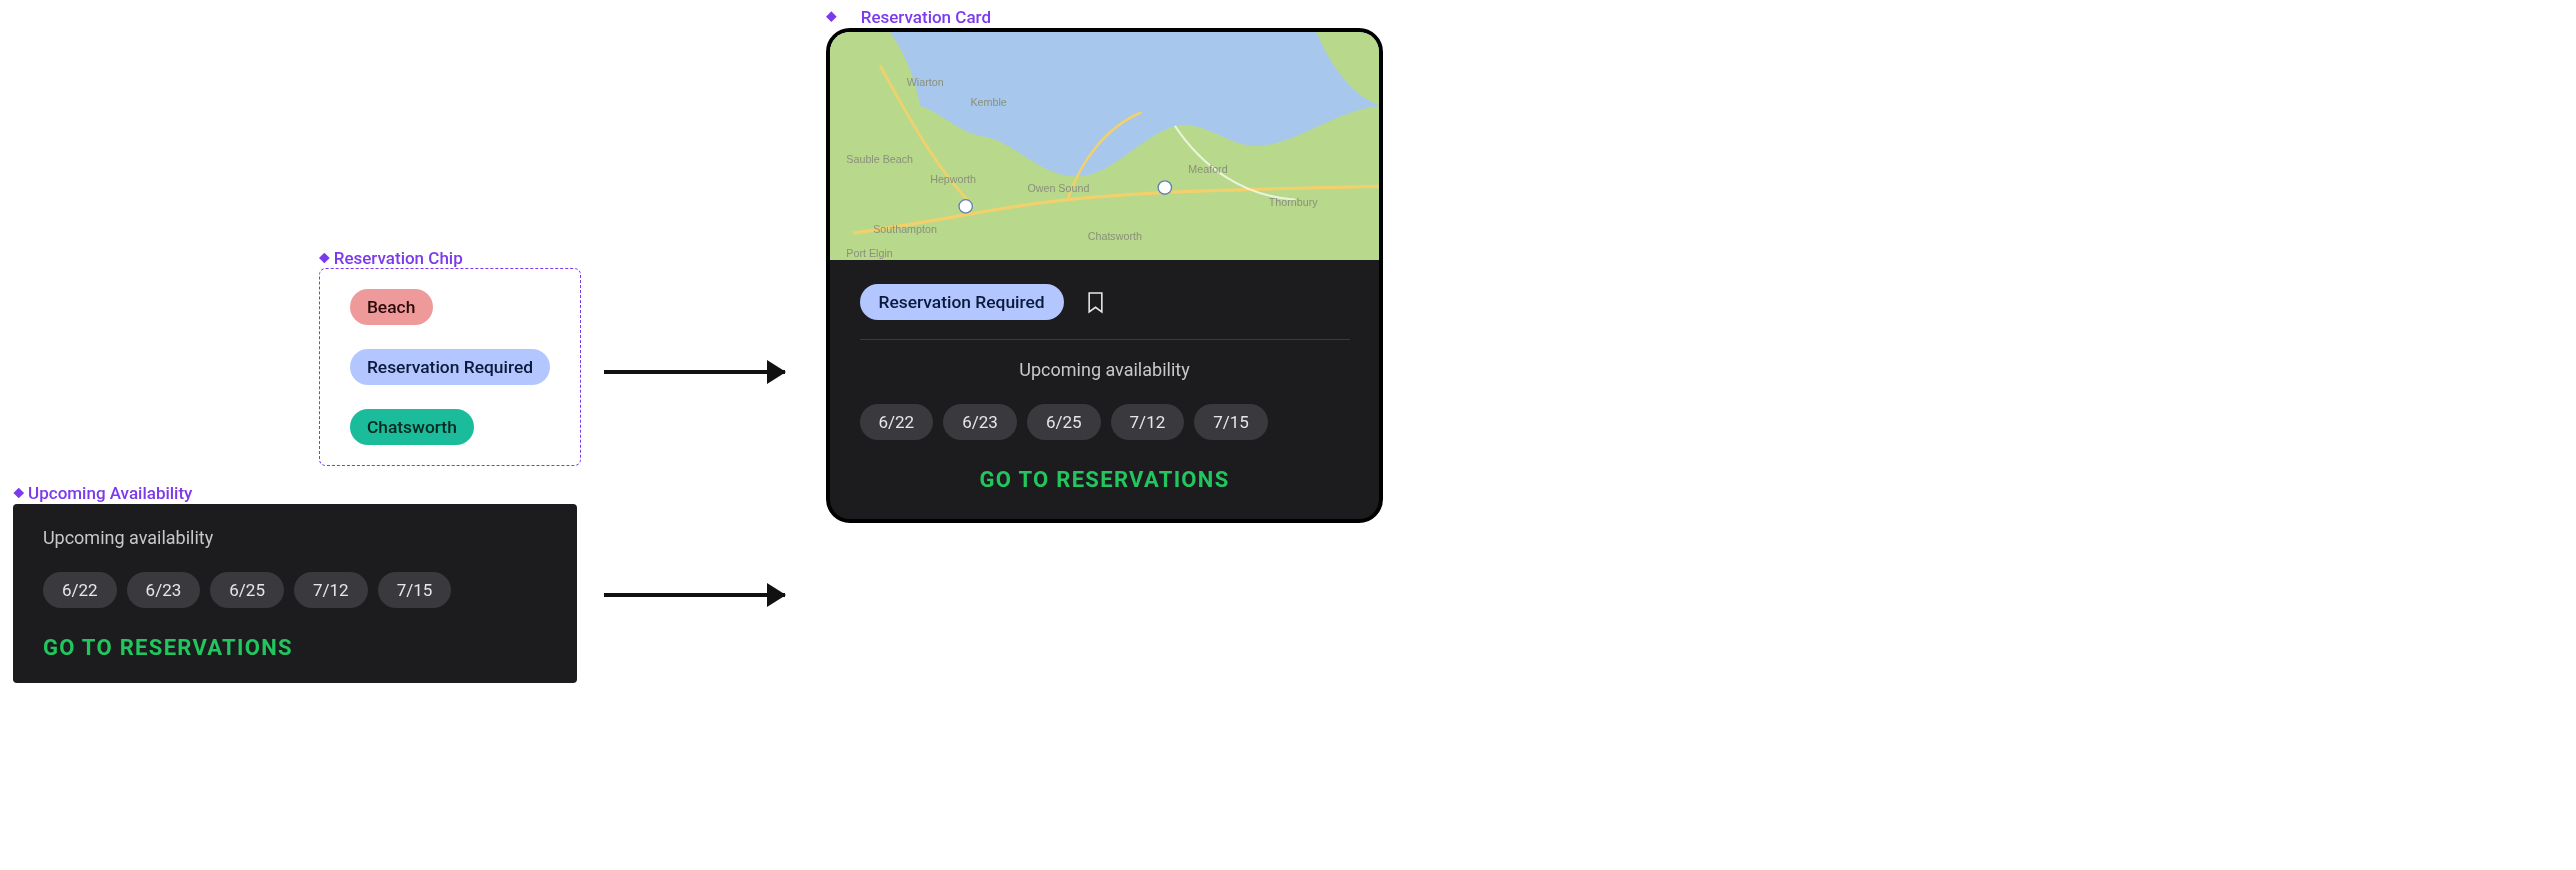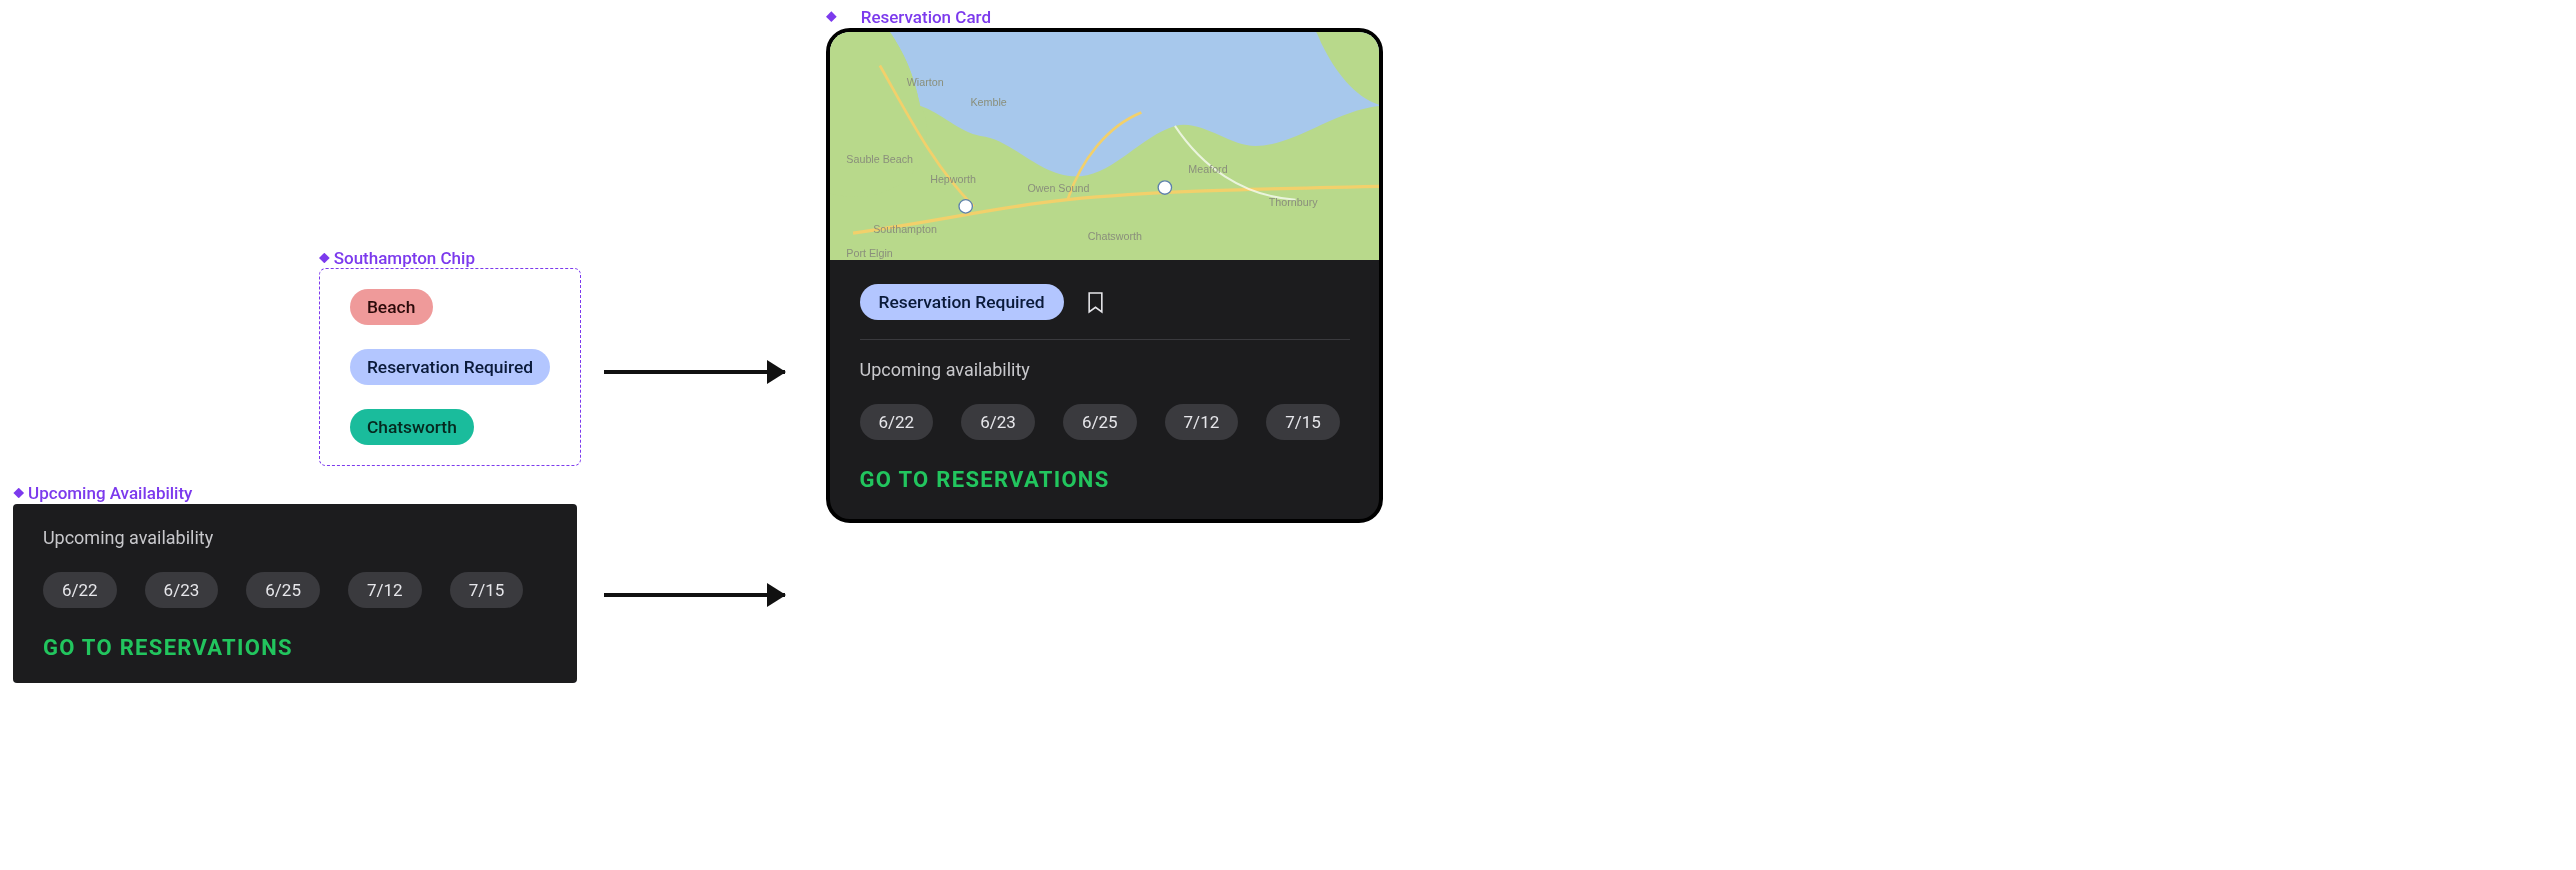--- a/index.html
+++ b/index.html
@@ -68,21 +68,21 @@
     width: 564px;
   }
   .avail-title {
     color: #c8c8cc;
     font-size: 18px;
     font-weight: 400;
     margin-bottom: 24px;
   }
   .date-row {
     display: flex;
-    gap: 28px;
+    gap: 10px;
     margin-bottom: 27px;
   }
   .date-chip {
     background: #3a3a3e;
     color: #e6e6ea;
     font-size: 17px;
     border-radius: 670px;
     padding: 8px 19px;
     display: inline-flex;
     align-items: center;
@@ -114,20 +114,21 @@
   
   .card {
     position: absolute;
     width: 557px;
     background: #1c1c1e;
     border-radius: 24px;
     border: 4px solid #000;
     overflow: hidden;
     display: flex;
     flex-direction: column;
+    text-align: center;
   }
   .map-area {
     width: 100%;
     height: 228px;
     position: relative;
     overflow: hidden;
   }
   .map-svg { width: 100%; height: 100%; display: block; }
   .card-body { padding: 24px 29.5px 0 29.5px; }
   .card-title {
@@ -165,21 +166,21 @@
     fill: #8a8f7c;
   }
 </style>
 </head>
 <body>
 
 <div class="canvas">
 
   <div class="comp-label" style="left:319px; top:248px;">
     <span class="diamond"></span>
-    <span>Southampton Chip</span>
+    <span>Reservation Chip</span>
   </div>
 
   <div class="chip-panel" style="left:319px; top:268px;">
     <span class="chip full">Beach</span>
     <span class="chip reservation">Reservation Required</span>
     <span class="chip available">Chatsworth</span>
   </div>
 
   <div class="comp-label" style="left:13.4px; top:483px;">
     <span class="diamond"></span>

